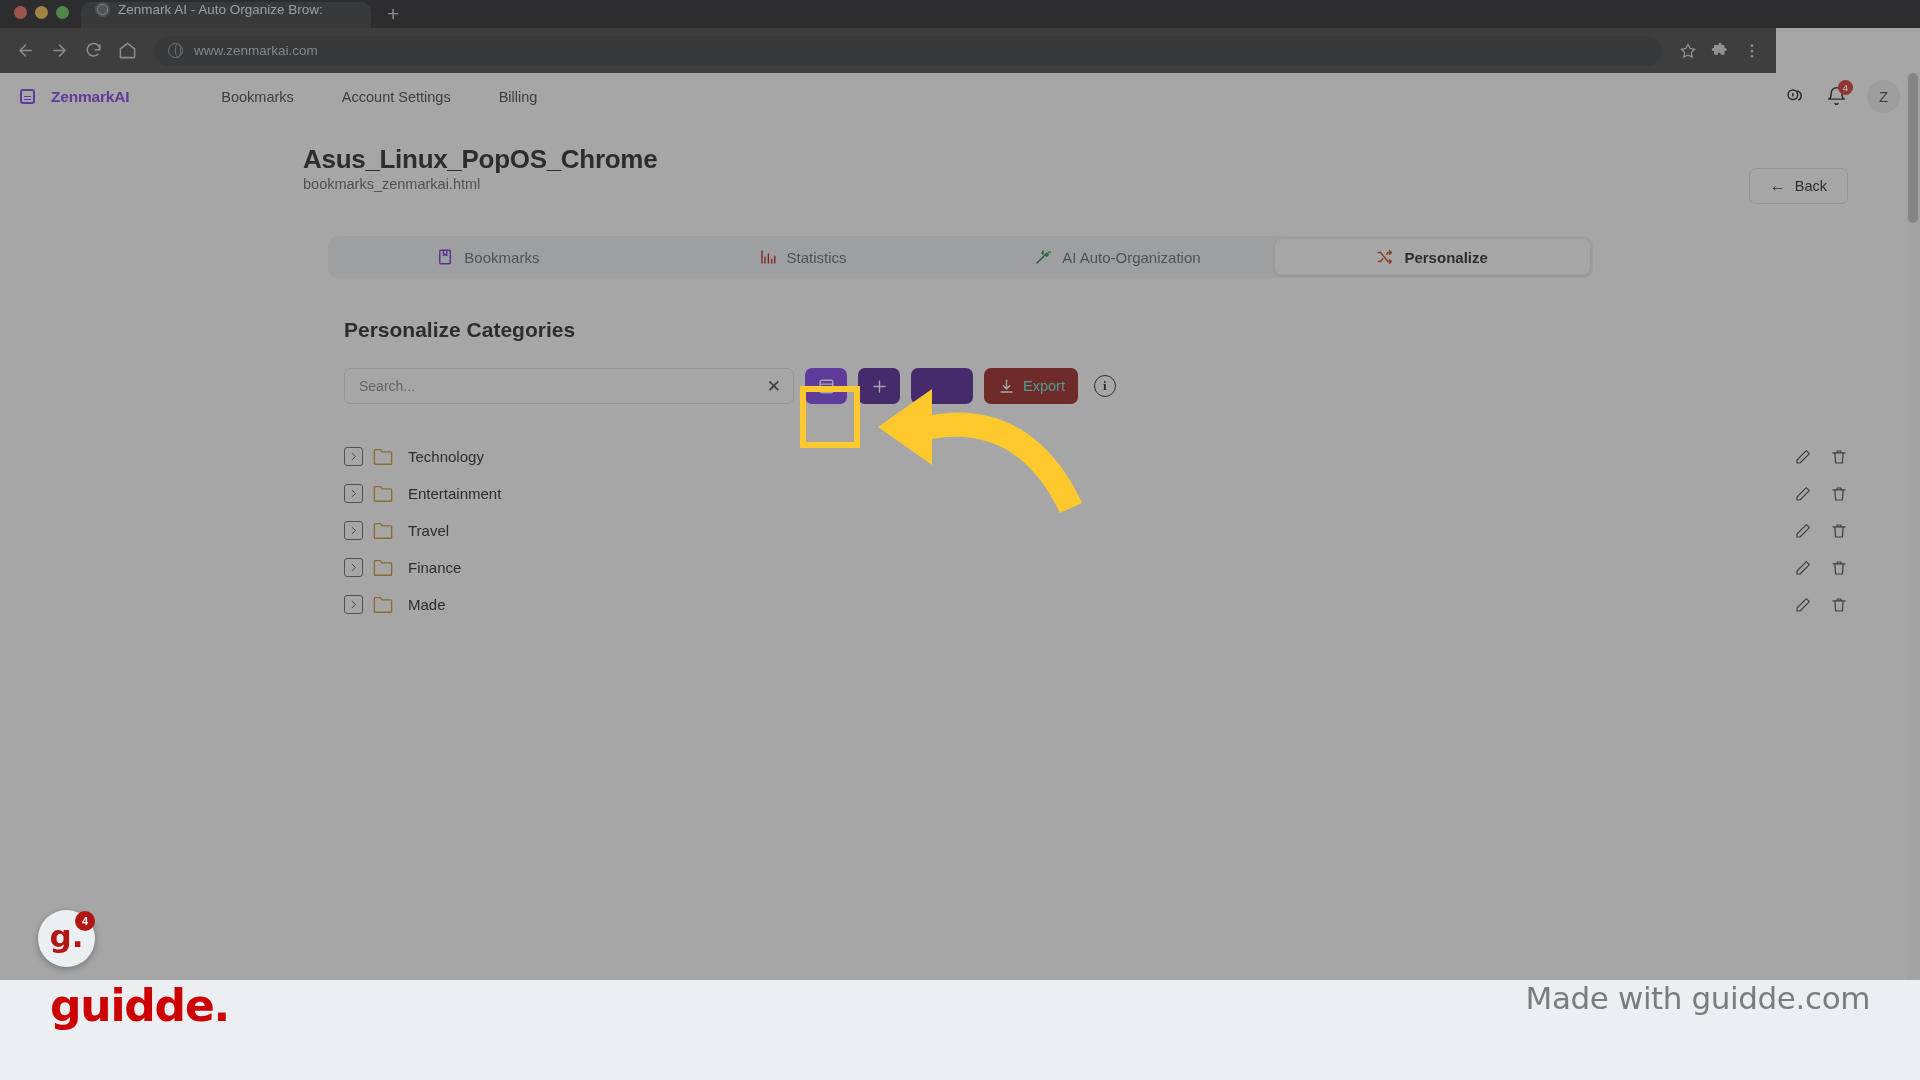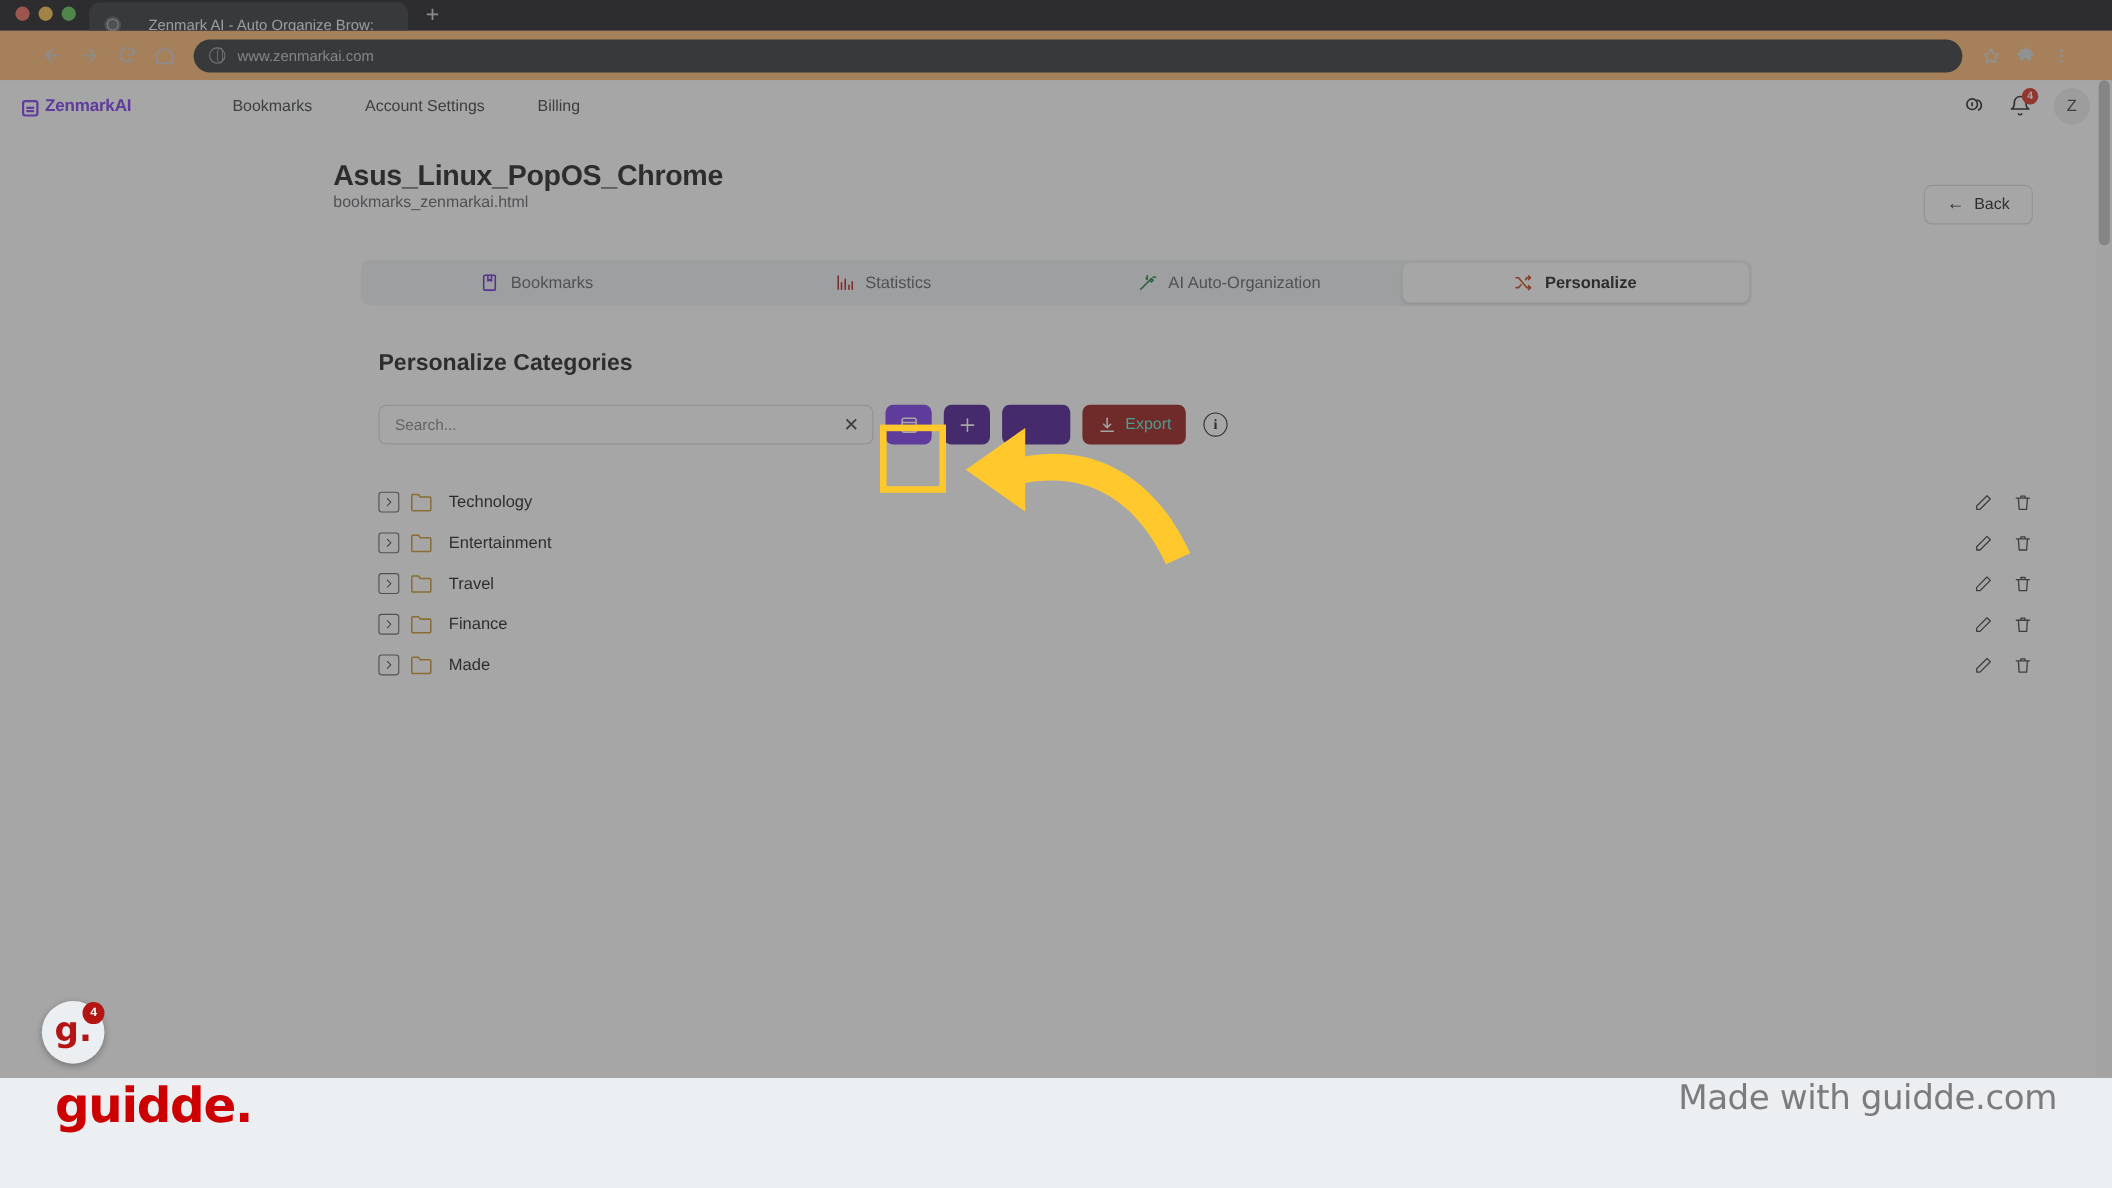--- a/index.html
+++ b/index.html
@@ -15,21 +15,21 @@
     position: absolute; top: 0; left: 0; width: 1920px; height: 28px;
     background: #202124; display: flex; align-items: flex-end;
   }
   .traffic-lights { display: flex; gap: 8px; padding: 0 12px 9px 14px; }
   .tl { width: 13px; height: 13px; border-radius: 50%; }
   .tl.red { background: #ed6a5e; }
   .tl.yellow { background: #f5bf4f; }
   .tl.green { background: #61c554; }
   .browser-tab {
     height: 28px; background: #35363a; border-radius: 10px 10px 0 0;
-    display: flex; align-items: flex-end; gap: 25px;
+    display: flex; align-items: flex-start; gap: 8px;
     padding: 0 14px; min-width: 290px; position: relative; top: 2px;
   }
   .tab-favicon {
     width: 15px; height: 15px; border-radius: 50%;
     background: #5f6368; flex: none; position: relative;
     display: flex; align-items: center; justify-content: center;
   }
   .tab-favicon::after {
     content: ""; width: 9px; height: 9px; border-radius: 50%;
     border: 1.3px solid #b8babd;
@@ -37,22 +37,22 @@
   .tab-title {
     font-size: 13.5px; color: #e8eaed; white-space: nowrap;
     overflow: hidden; text-overflow: clip; max-width: 250px;
   }
   .tab-new {
     color: #c9ccd1; font-size: 21px; font-weight: 300;
     margin-left: 16px; line-height: 1; padding-bottom: 4px; cursor: pointer;
   }
 
   .browser-toolbar {
-    position: absolute; top: 28px; left: 0; width: 1920px; height: 45px;
-    background: #fdba74; display: flex; align-items: center; padding: 0 30px;
+    position: absolute; top: 28px; left: 0; width: 1776px; height: 45px;
+    background: #404040; display: flex; align-items: center; padding: 0 8px;
   }
   .nav-btn {
     width: 34px; height: 34px; display: flex; align-items: center;
     justify-content: center; color: #cdd0d4; cursor: pointer; flex: none;
   }
   .nav-btn svg { width: 19px; height: 19px; stroke: #cdd0d4;
     stroke-width: 1.9; fill: none; stroke-linecap: round; stroke-linejoin: round; }
   .omnibox {
     flex: 1; height: 30px; background: #35363a; border-radius: 16px;
     display: flex; align-items: center; padding: 0 14px; margin: 0 10px;
@@ -73,21 +73,21 @@
     justify-content: center; cursor: pointer; flex: none;
   }
   .tb-icon svg { width: 18px; height: 18px; }
 
   
   .app-header {
     position: absolute; top: 73px; left: 0; width: 1920px; height: 47px;
     background: #ffffff; display: flex; align-items: center; padding: 0 20px;
     z-index: 2;
   }
-  .brand { display: flex; align-items: flex-end; gap: 6px; cursor: pointer; }
+  .brand { display: flex; align-items: center; gap: 16px; cursor: pointer; }
   .brand-mark {
     width: 15px; height: 15px; border: 2px solid #7c3aed; border-radius: 3px;
     display: flex; align-items: center; justify-content: center;
   }
   .brand-mark::after {
     content: ""; width: 7px; height: 1.6px; background: #7c3aed;
     box-shadow: 0 3px 0 #7c3aed;
   }
   .brand-name { font-size: 15.5px; font-weight: 700; color: #7c3aed; letter-spacing: -0.2px; }
   .nav-links { display: flex; gap: 0; margin-left: 68px; }

